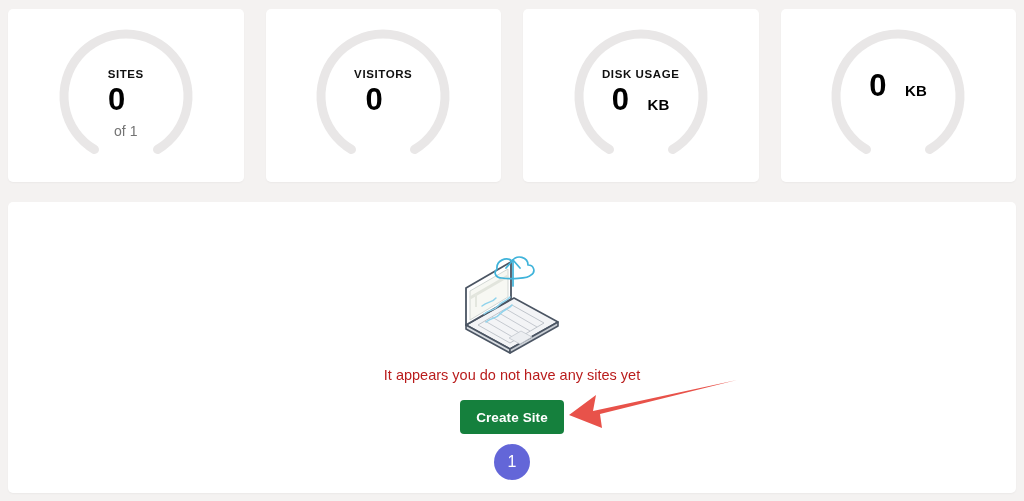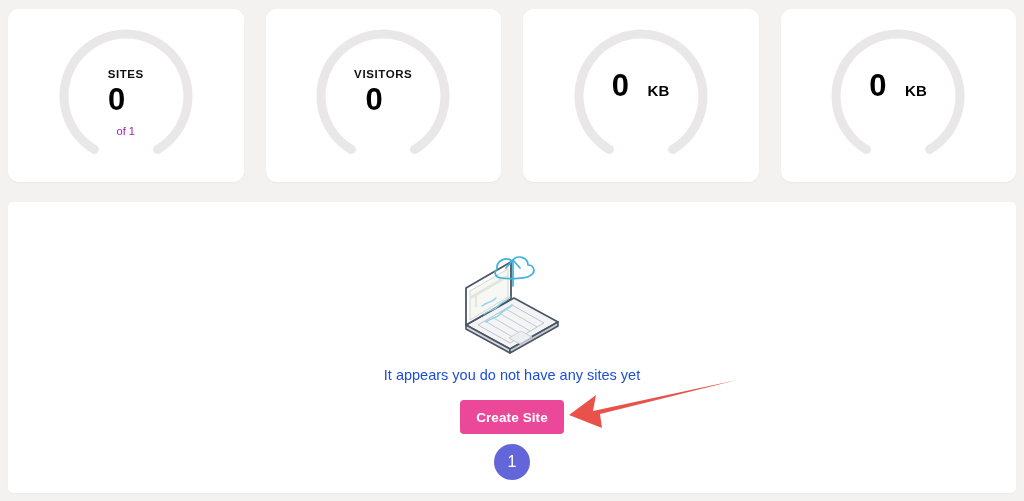--- a/index.html
+++ b/index.html
@@ -21,21 +21,21 @@
     left: 8px;
     top: 9px;
     width: 1008px;
     height: 173px;
     display: flex;
     gap: 22px;
   }
   .stat-card {
     flex: 1 1 0;
     background: #ffffff;
-    border-radius: 11px;
+    border-radius: 5px;
     position: relative;
     box-shadow: 0 1px 2px rgba(0,0,0,0.04);
   }
   .gauge-wrap {
     position: absolute;
     left: 50%;
     top: 20px;
     transform: translateX(-50%);
     width: 140px;
     height: 140px;
@@ -71,22 +71,22 @@
     letter-spacing: -0.5px;
   }
   .stat-unit {
     font-size: 15px;
     font-weight: bold;
     color: #000000;
     margin-left: 19px;
     letter-spacing: 0.3px;
   }
   .stat-sub {
-    font-size: 11px;
-    color: #a21caf;
+    font-size: 14px;
+    color: #737373;
     line-height: 16px;
     margin-top: 1px;
   }
   .stat-action {
     margin-top: 8px;
     font-size: 13px;
     color: #3cb4de;
     font-weight: bold;
     cursor: pointer;
     line-height: 16px;
@@ -116,28 +116,28 @@
     height: 112px;
   }
   .illustration svg { display: block; }
   .empty-text {
     position: absolute;
     left: 0;
     right: 0;
     top: 165px;
     text-align: center;
     font-size: 14.5px;
-    color: #1d4ed8;
+    color: #b91c1c;
   }
   .create-btn {
     position: absolute;
     left: 50%;
     top: 198px;
     transform: translateX(-50%);
-    background: #ec4899;
+    background: #15803d;
     color: #ffffff;
     border: none;
     border-radius: 4px;
     font-family: "Liberation Sans", sans-serif;
     font-size: 13.5px;
     font-weight: bold;
     padding: 0;
     width: 104px;
     height: 34px;
     cursor: pointer;
@@ -205,20 +205,21 @@
     </div>
   </div>
 
   <div class="stat-card">
     <div class="gauge-wrap">
       <svg viewBox="0 0 140 140" xmlns="http://www.w3.org/2000/svg">
         <path d="M 38.5 120.5 A 62 62 0 1 1 101.5 120.5" fill="none" stroke="#e9e7e7" stroke-width="9" stroke-linecap="round"></path>
       </svg>
     </div>
     <div class="stat-content">
+      <div class="stat-label">DISK USAGE</div>
       <div class="stat-value-line">
         <span class="stat-value">0</span><span class="stat-unit">KB</span>
       </div>
     </div>
   </div>
 
   <div class="stat-card">
     <div class="gauge-wrap">
       <svg viewBox="0 0 140 140" xmlns="http://www.w3.org/2000/svg">
         <path d="M 38.5 120.5 A 62 62 0 1 1 101.5 120.5" fill="none" stroke="#e9e7e7" stroke-width="9" stroke-linecap="round"></path>

